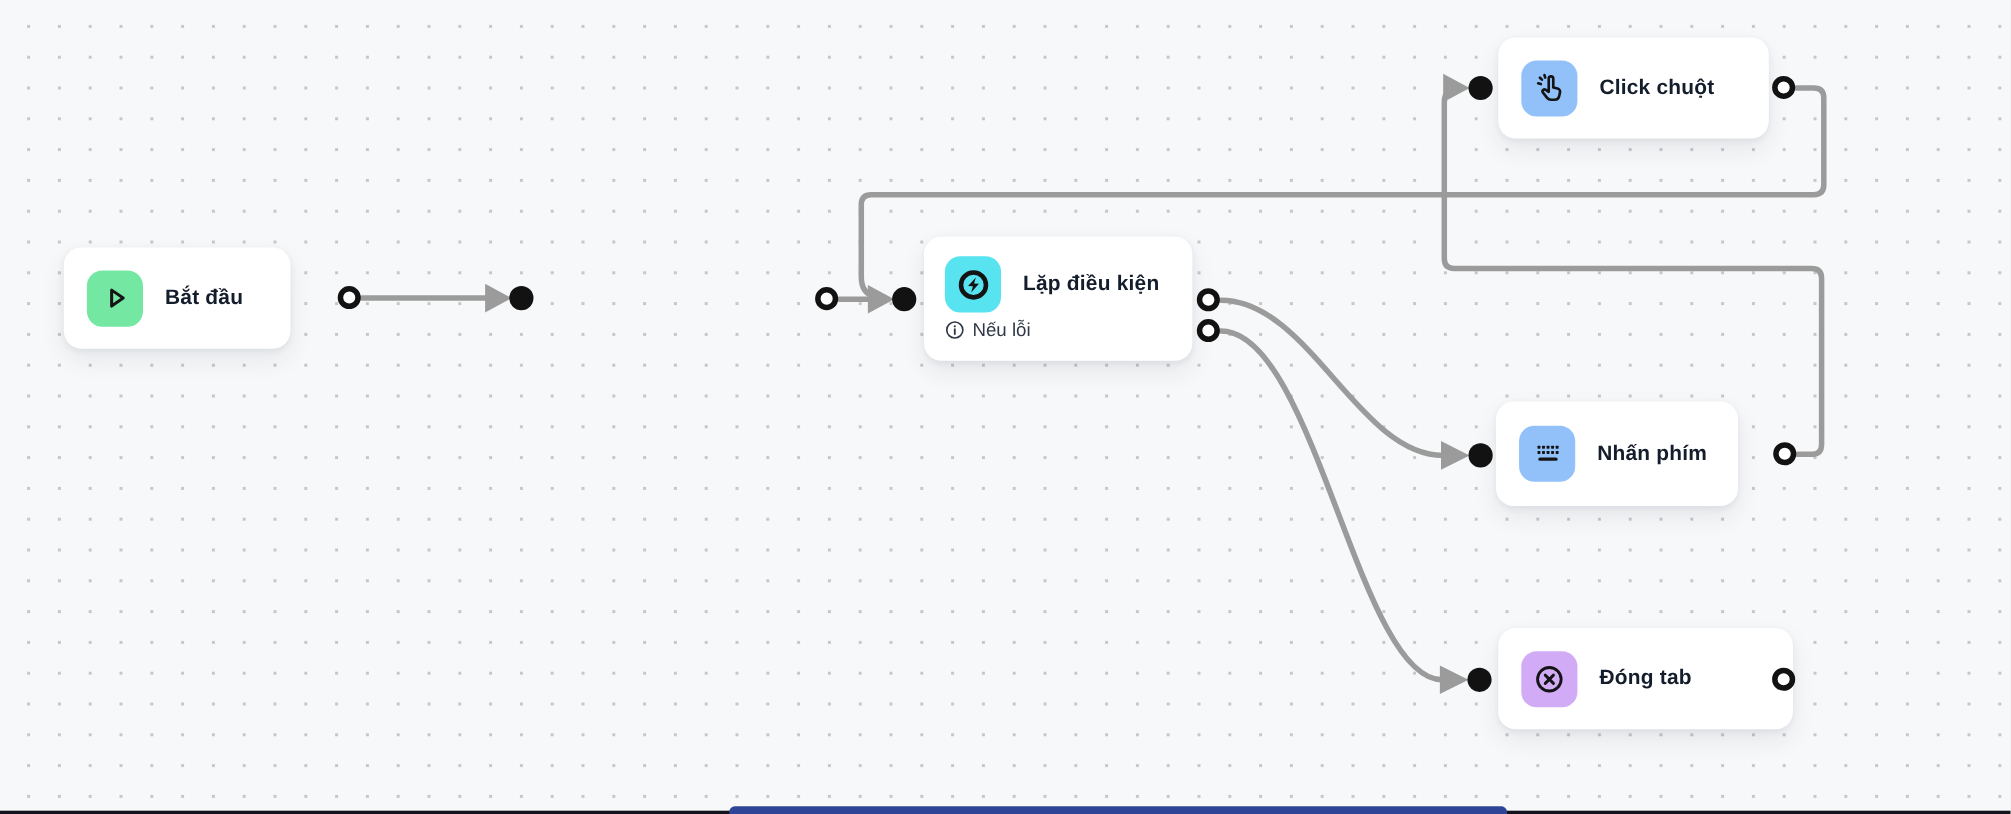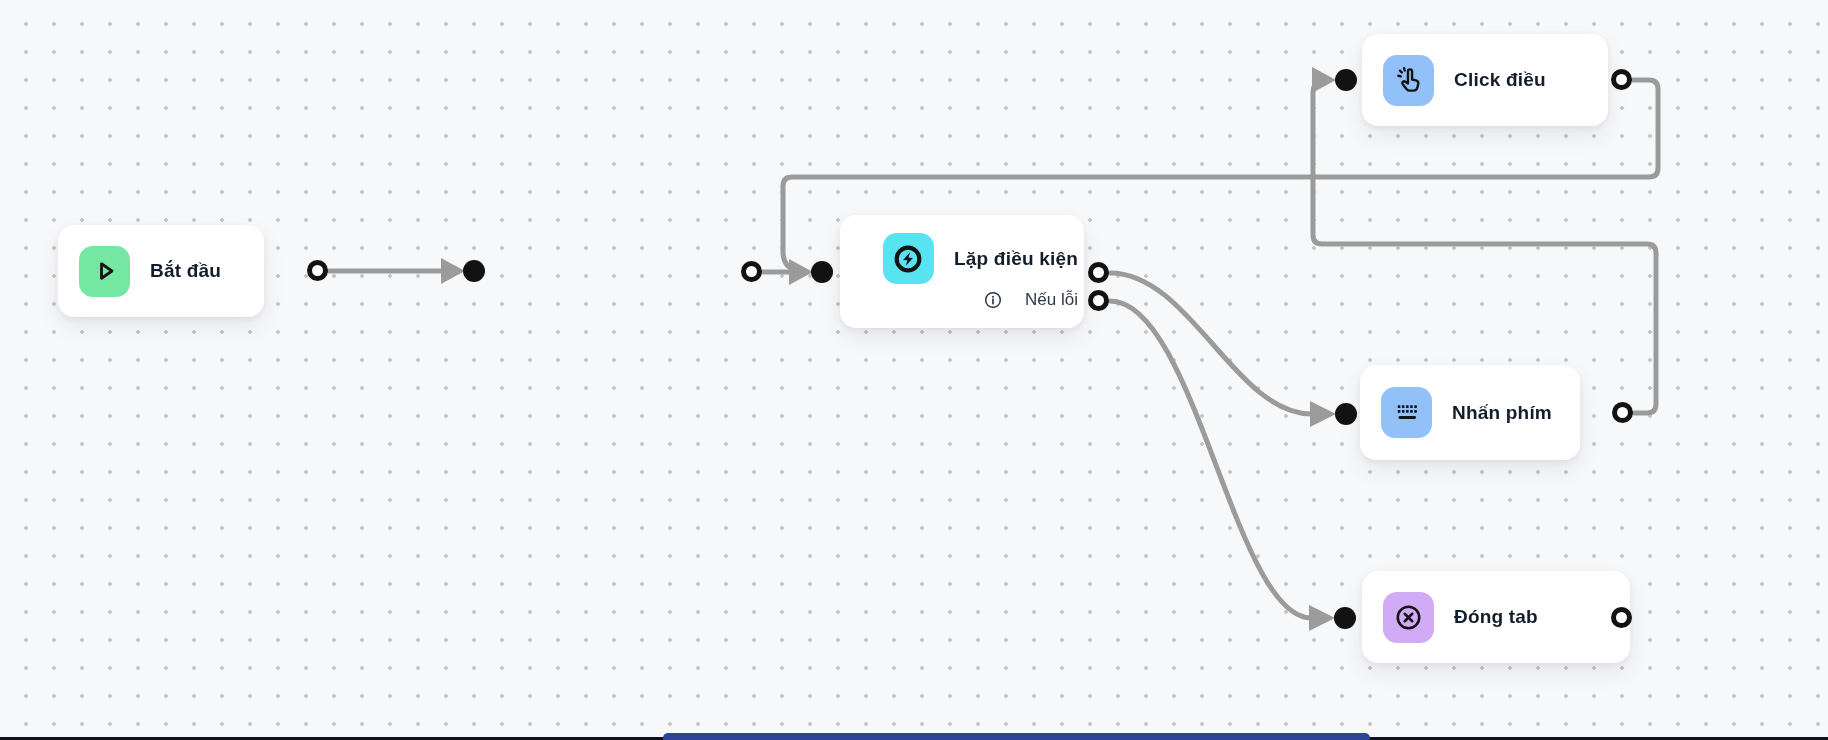--- a/index.html
+++ b/index.html
@@ -10,32 +10,32 @@
     background-size:28px 28px;background-position:12px 10px;
     font-family:"Liberation Sans","DejaVu Sans",sans-serif;
   }
   .wires{position:absolute;left:0;top:0;pointer-events:none;}
   .wires path{pointer-events:visibleStroke;}
   .node{
     position:absolute;background:#ffffff;border-radius:16px;
     box-shadow:0 10px 22px rgba(25,35,60,.08),0 2px 6px rgba(25,35,60,.06);
     display:flex;align-items:center;padding-left:21px;box-sizing:border-box;
   }
-  .node.tall{flex-direction:column;align-items:flex-end;padding:18px 6px 12px 19px;}
+  .node.tall{flex-direction:column;align-items:flex-start;padding:18px 6px 12px 19px;}
   .title-row{display:flex;align-items:center;}
   .icon-tile{
     width:51px;height:51px;border-radius:14px;flex:0 0 51px;
     display:flex;align-items:center;justify-content:center;
   }
   .node-label{
     margin-left:20px;font-size:19px;font-weight:700;color:#141d2b;
     letter-spacing:.2px;white-space:nowrap;
   }
   .error-row{
-    display:flex;align-items:center;justify-content:flex-end;gap:23px;
+    display:flex;align-items:center;justify-content:flex-end;gap:7px;
     margin-top:6px;font-size:17px;font-weight:500;color:#2f3846;
   }
   .port-out{
     position:absolute;width:21px;height:21px;border-radius:50%;
     background:#ffffff;border:5px solid #121212;box-sizing:border-box;
   }
   .port-in{
     position:absolute;width:22px;height:22px;border-radius:50%;background:#121212;
   }
   .bottom-line{position:absolute;left:0;right:0;bottom:0;height:3px;background:#12121c;}
@@ -101,21 +101,21 @@
     <div class="icon-tile" style="background: rgb(146, 193, 250);">
       <svg width="32" height="32" viewBox="0 0 24 24">
         <g fill="none" stroke="#141414" stroke-width="1.8" stroke-linecap="round" stroke-linejoin="round">
           <path d="M11.2 12.6 V5.6 a1.55 1.55 0 0 1 3.1 0 v6 l2.9 .7 a2.3 2.3 0 0 1 1.7 2.7 l-.6 2.6 a3.1 3.1 0 0 1 -3 2.4 h-2.5 a3.4 3.4 0 0 1 -2.7 -1.3 l-2.8 -3.5 a1.35 1.35 0 0 1 1.9 -1.9 l2 1.3 z"></path>
           <path d="M8.3 3.2 l.5 1.7"></path>
           <path d="M5.2 5 l1.4 1.3"></path>
           <path d="M4 8.8 l1.8 .5"></path>
         </g>
       </svg>
     </div>
-    <div class="node-label">Click điều</div>
+    <div class="node-label">Click chuột</div>
   </div>
 
   <div class="node" style="left:1360px;top:365px;width:220px;height:95px">
     <div class="icon-tile" style="background: rgb(146, 193, 250);">
       <svg width="30" height="30" viewBox="0 0 24 24">
         <g fill="#141414">
           <rect x="4.6" y="5.8" width="2.1" height="2.1" rx="0.4"></rect>
             <rect x="7.9" y="5.8" width="2.1" height="2.1" rx="0.4"></rect>
             <rect x="11.2" y="5.8" width="2.1" height="2.1" rx="0.4"></rect>
             <rect x="14.5" y="5.8" width="2.1" height="2.1" rx="0.4"></rect>

